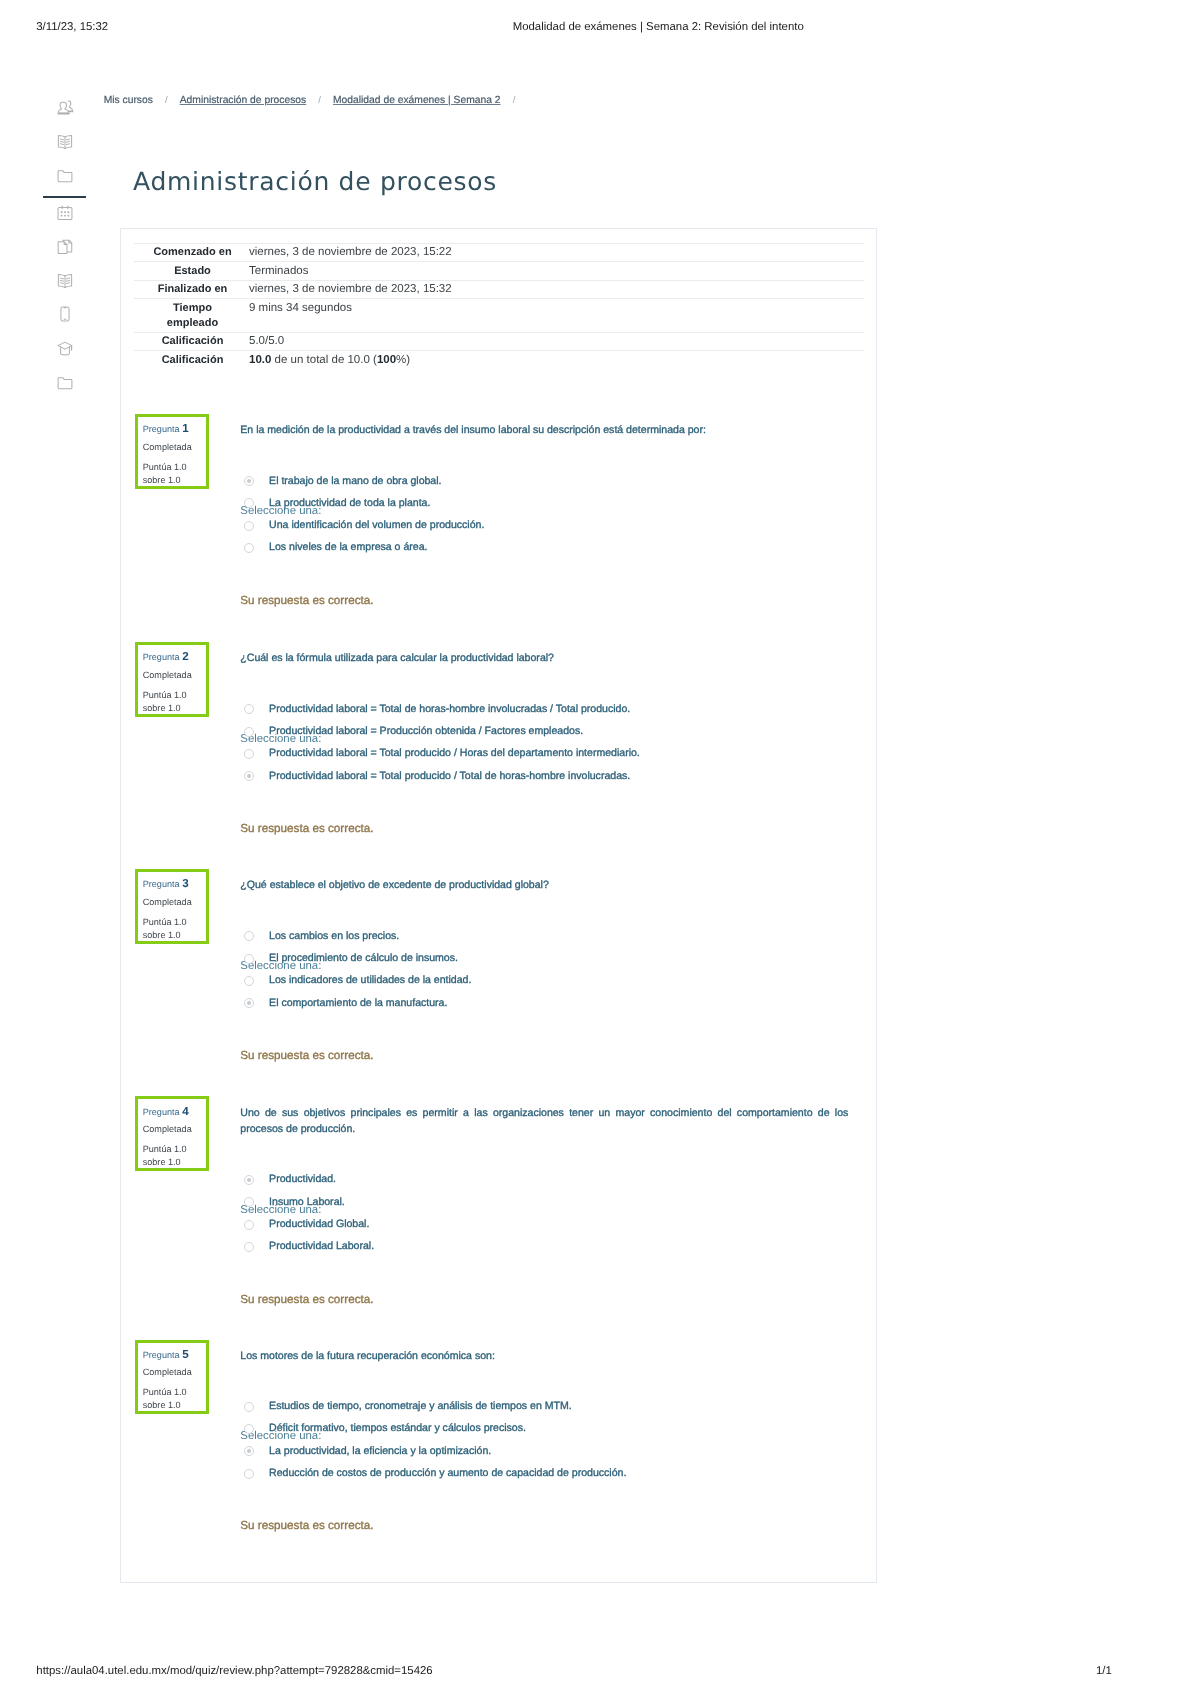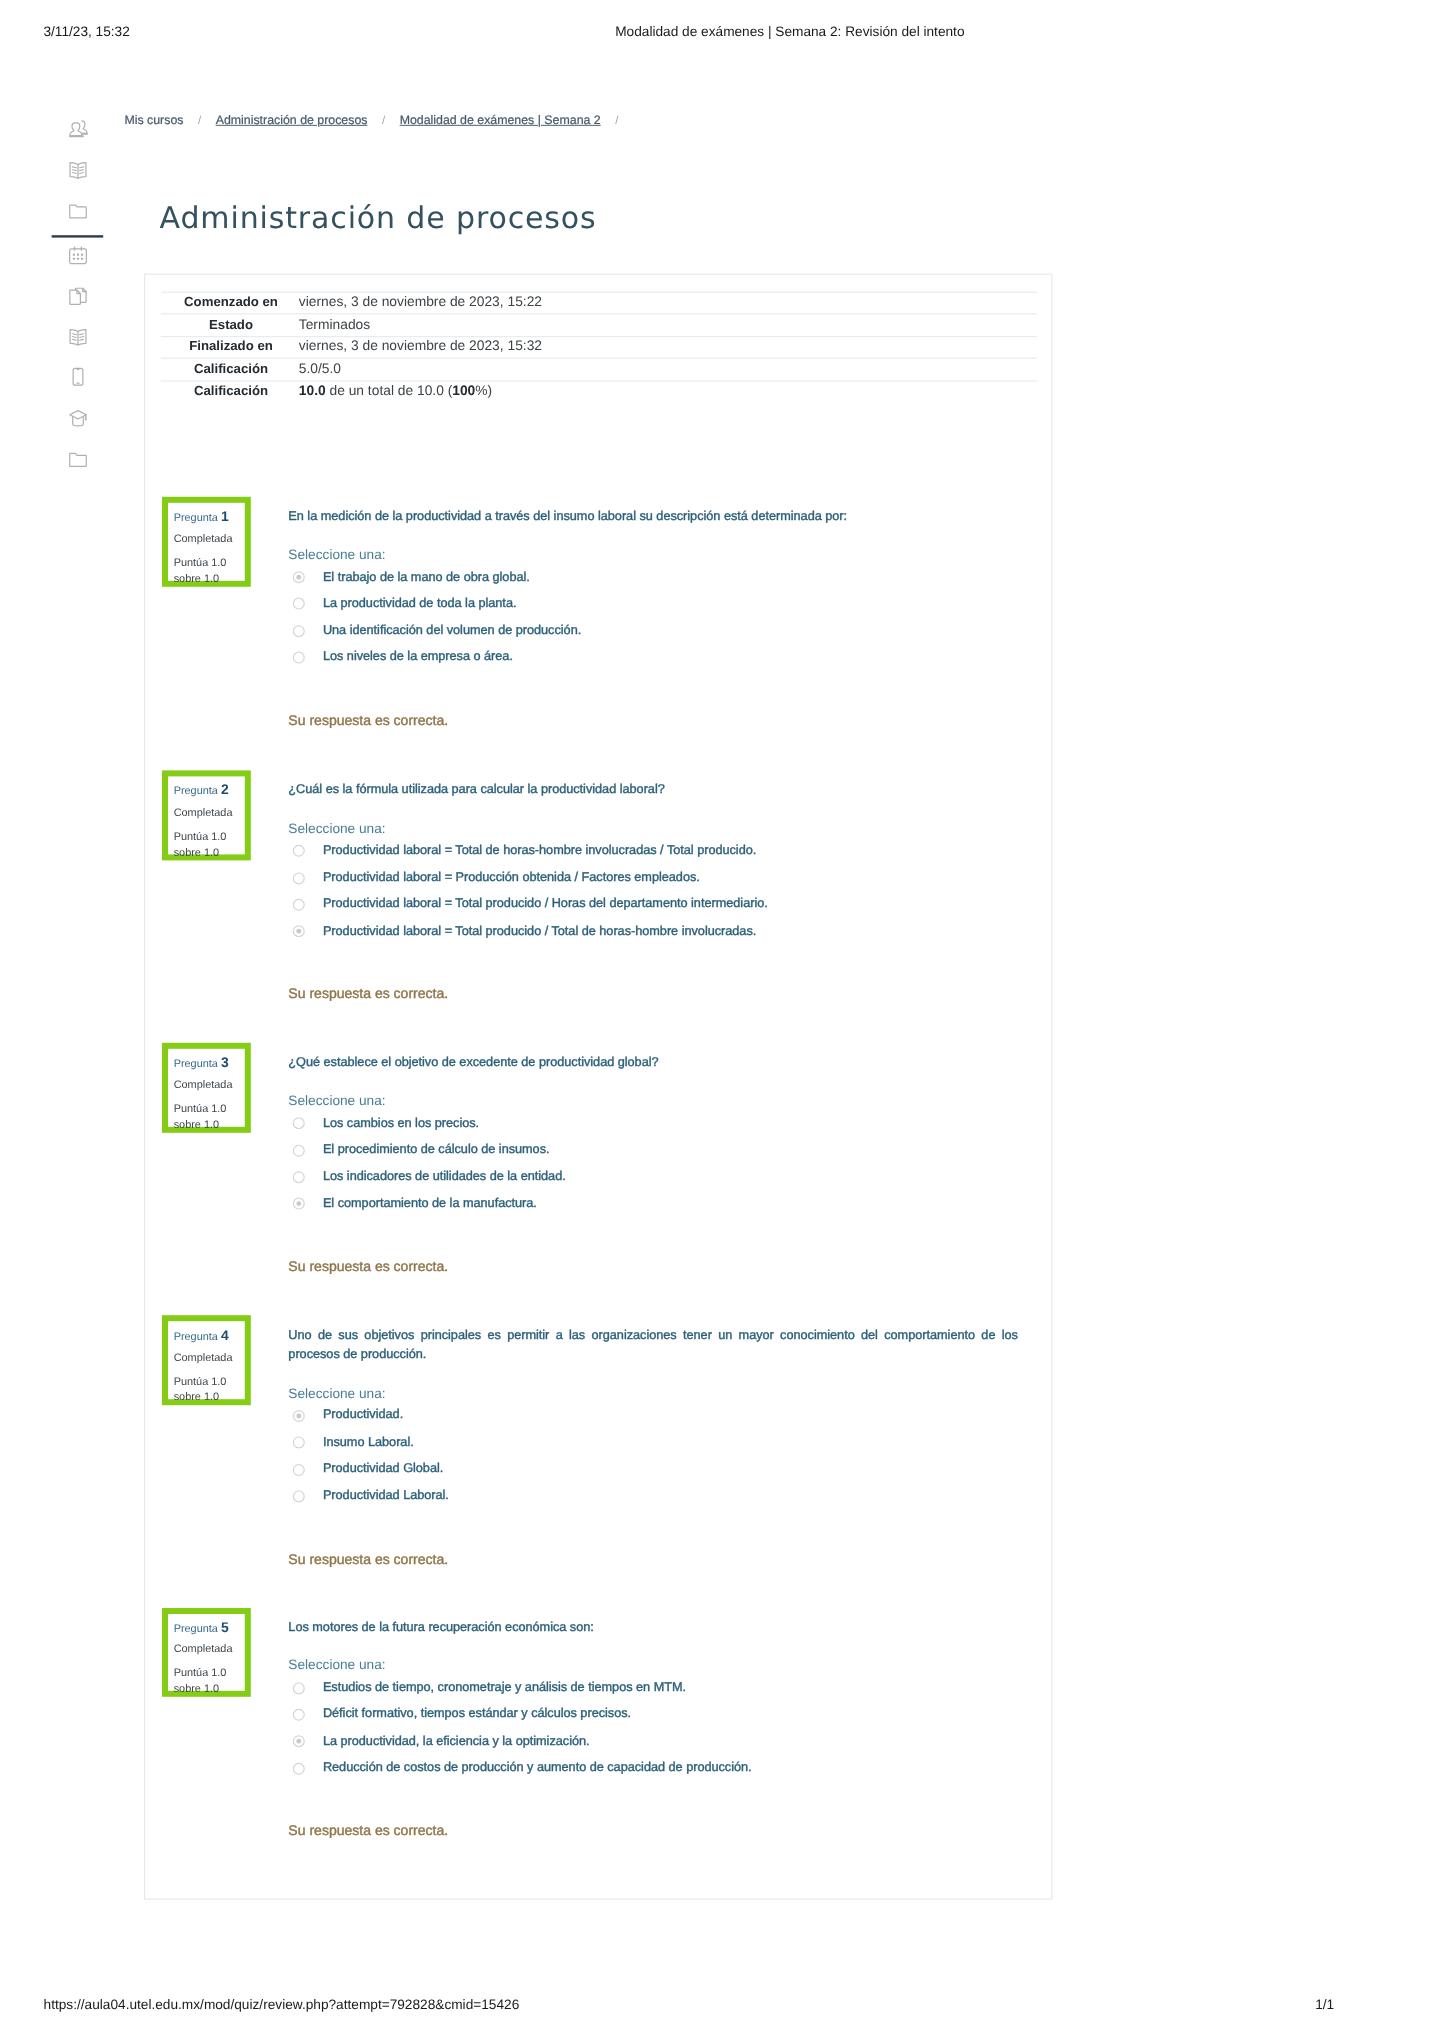--- a/index.html
+++ b/index.html
@@ -44,34 +44,34 @@
             table-layout:fixed;}
   .sumtable td{font-size:11px;padding:1.4px 0 1.4px 0;border-top:1px solid #e8ecef;vertical-align:top;
                line-height:14.7px;}
   .sumtable td.k{width:91px;text-align:center;font-weight:bold;color:#232a30;
                  padding-right:0px;padding-left:13px;}
   .sumtable td.v{color:#3c4246;padding-left:11px;font-size:11.5px;}
   .sumtable td.v b{color:#232a30;}
 
   
   .qblock{position:absolute;left:134.5px;width:730px;}
-  .qinfo{position:absolute;left:0;top:0;width:74.5px;height:74.6px;border:5px solid #84cc16;
+  .qinfo{position:absolute;left:0;top:0;width:74.5px;height:74.6px;border:3px solid #84cc16;
          padding:0;box-sizing:border-box;}
   .qinfo .qno{position:absolute;left:5.2px;top:6.2px;font-size:9.1px;color:#366a8c;
               line-height:11px;white-space:nowrap;}
   .qinfo .qno b{font-size:11.6px;color:#1d4d72;font-weight:bold;}
   .qinfo .qst{position:absolute;left:5.2px;top:24.9px;font-size:9.1px;color:#3f464c;line-height:11px;}
   .qinfo .qpt{position:absolute;left:5.2px;top:43.9px;font-size:9.1px;color:#3f464c;line-height:12.8px;
               width:66px;}
 
   .qbody{position:absolute;left:105.8px;top:0;width:608px;}
   .qtext{position:absolute;left:0;top:8.2px;width:608px;font-size:10.6px;color:#2d6079;
          line-height:16.6px;text-align:justify;letter-spacing:-0.02px;font-weight:400;
          -webkit-text-stroke:0.33px #2d6079;}
-  .qprompt{position:absolute;left:0;font-size:11.4px;color:#4a7e97;letter-spacing:0px;line-height:13px;}
+  .qprompt{position:absolute;left:0;font-size:11.4px;color:#4a7e97;letter-spacing:0px;line-height:13px;margin-top:48px;}
   .qopts{position:absolute;left:0;}
   .qopt{position:relative;height:22.3px;}
   .radio{position:absolute;left:3.6px;top:2.6px;width:10px;height:10px;border:1.15px solid #d2d6da;
          border-radius:50%;box-sizing:border-box;background:#fff;}
   .radio.sel::after{content:"";position:absolute;left:1.7px;top:1.7px;width:4.3px;height:4.3px;
          border-radius:50%;background:#c6cacd;}
   .olabel{position:absolute;left:28.8px;top:0px;font-size:10.6px;color:#2d6079;line-height:15px;
           font-weight:400;letter-spacing:-0.02px;white-space:nowrap;-webkit-text-stroke:0.33px #2d6079;}
   .qfeedback{position:absolute;left:0;font-size:11.7px;color:#8f7549;letter-spacing:0px;font-weight:400;
              -webkit-text-stroke:0.33px #8f7549;}
@@ -172,20 +172,24 @@
       </tr>
       <tr>
         <td class="k">Estado</td>
         <td class="v">Terminados</td>
       </tr>
       <tr>
         <td class="k">Finalizado en</td>
         <td class="v">viernes, 3 de noviembre de 2023, 15:32</td>
       </tr>
       <tr>
+        <td class="k">Tiempo empleado</td>
+        <td class="v">9 mins 34 segundos</td>
+      </tr>
+      <tr>
         <td class="k">Calificación</td>
         <td class="v">5.0/5.0</td>
       </tr>
       <tr>
         <td class="k">Calificación</td>
         <td class="v"><b>10.0</b> de un total de 10.0 (<b>100</b>%)</td>
       </tr>
     </tbody>
   </table>
 

